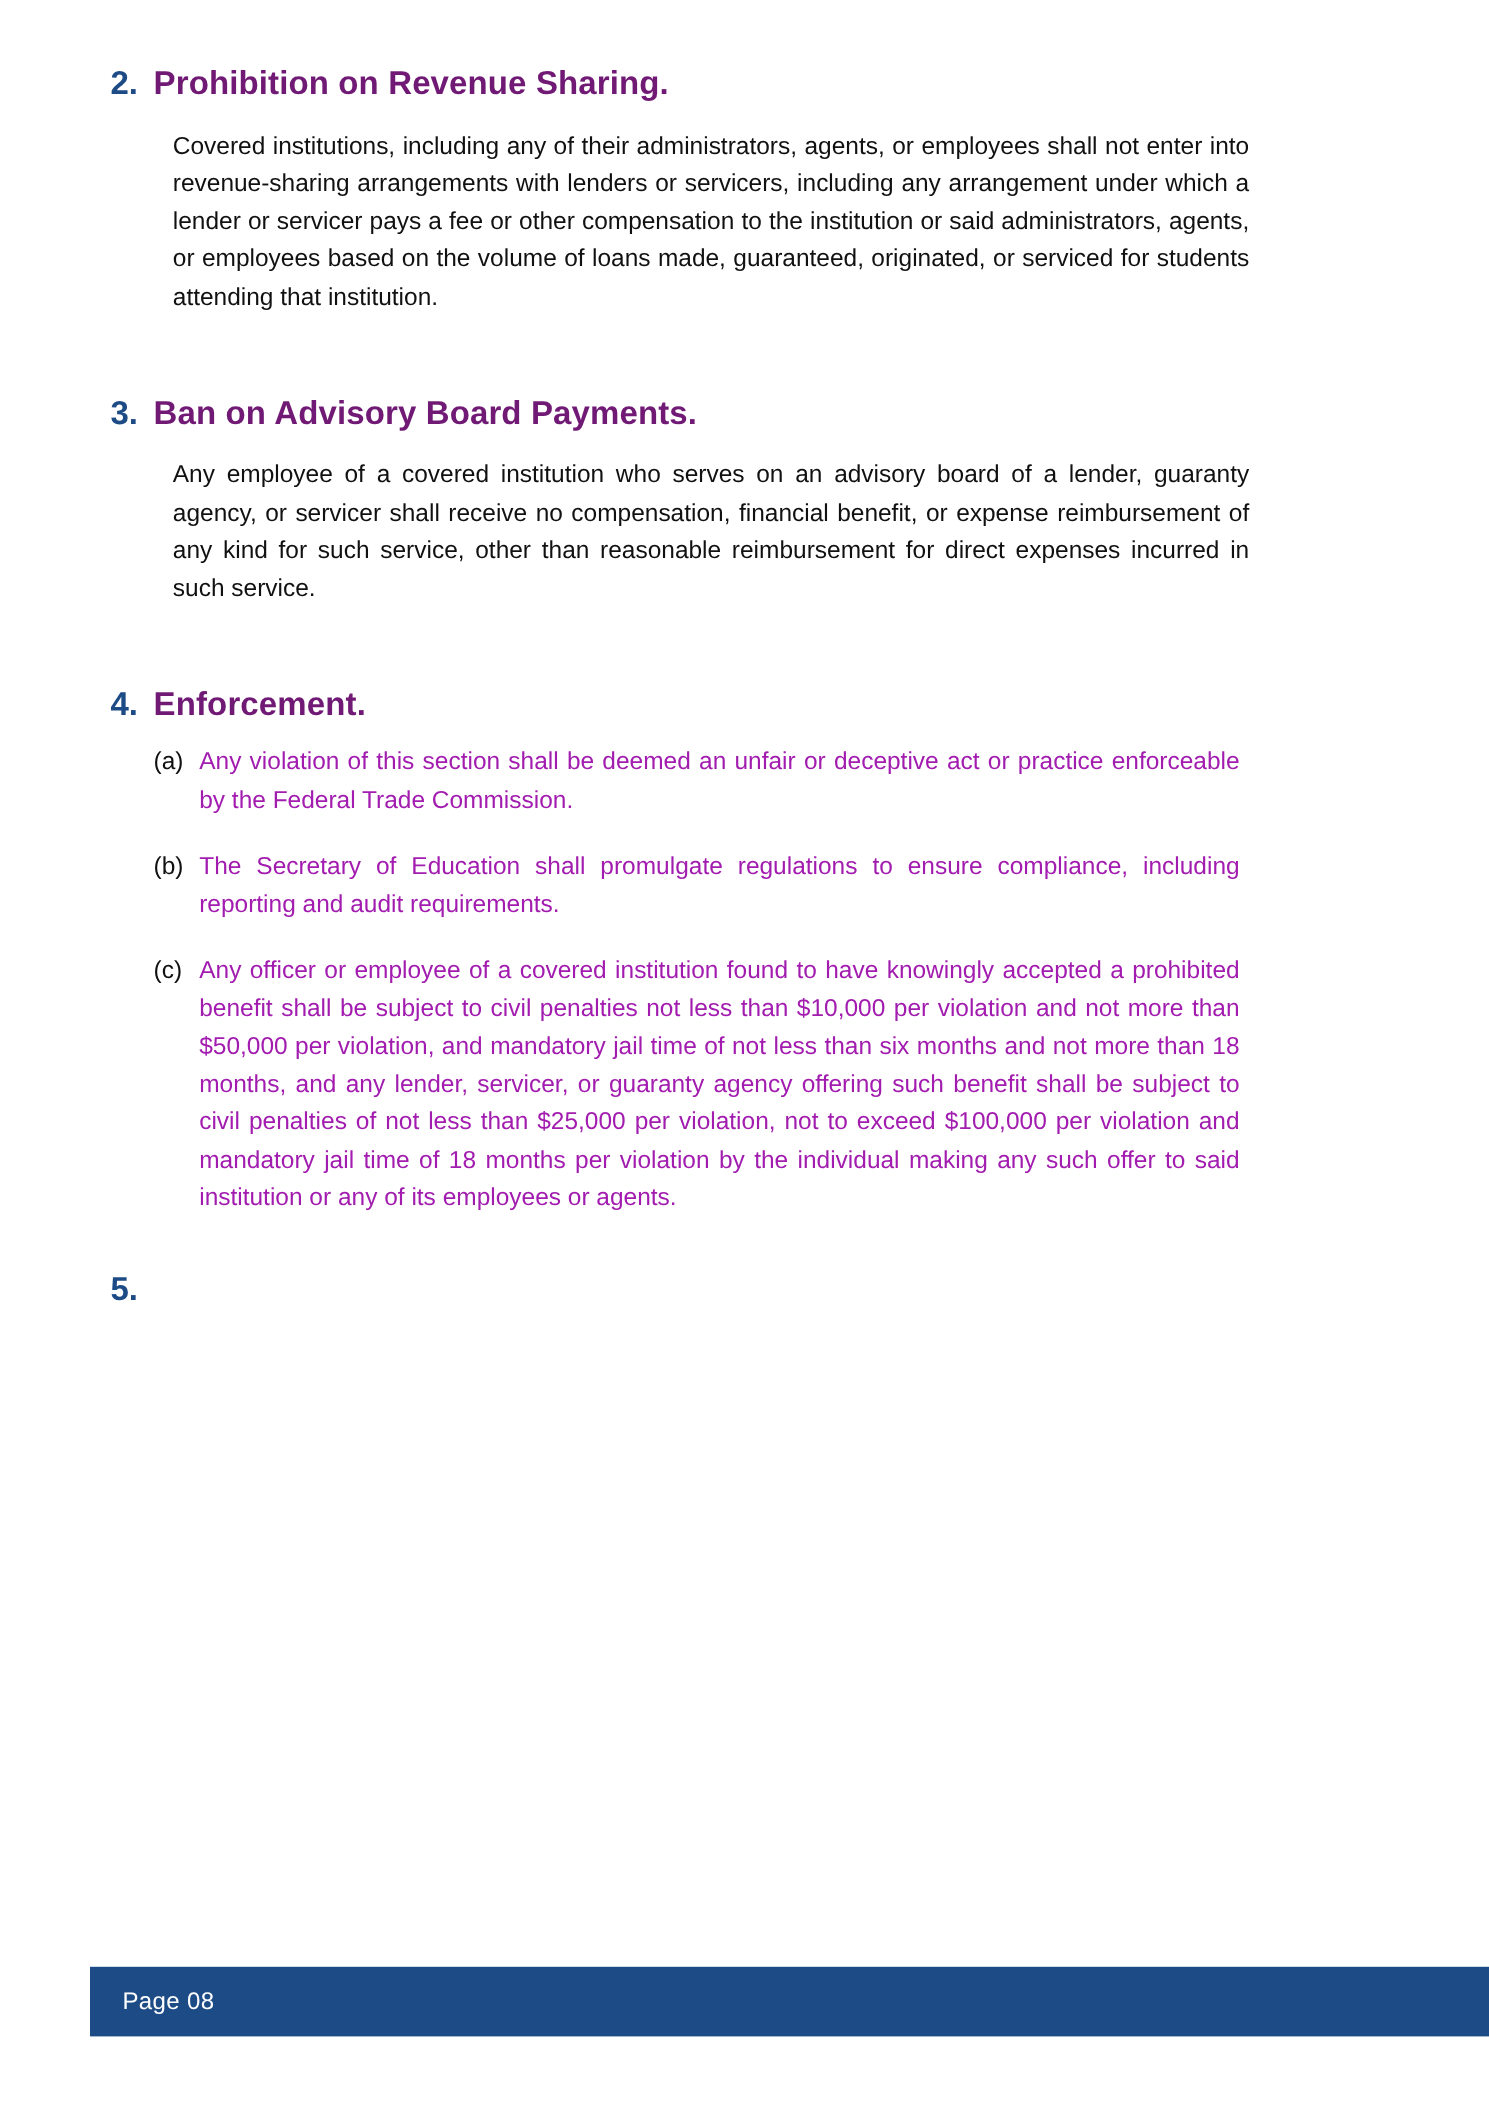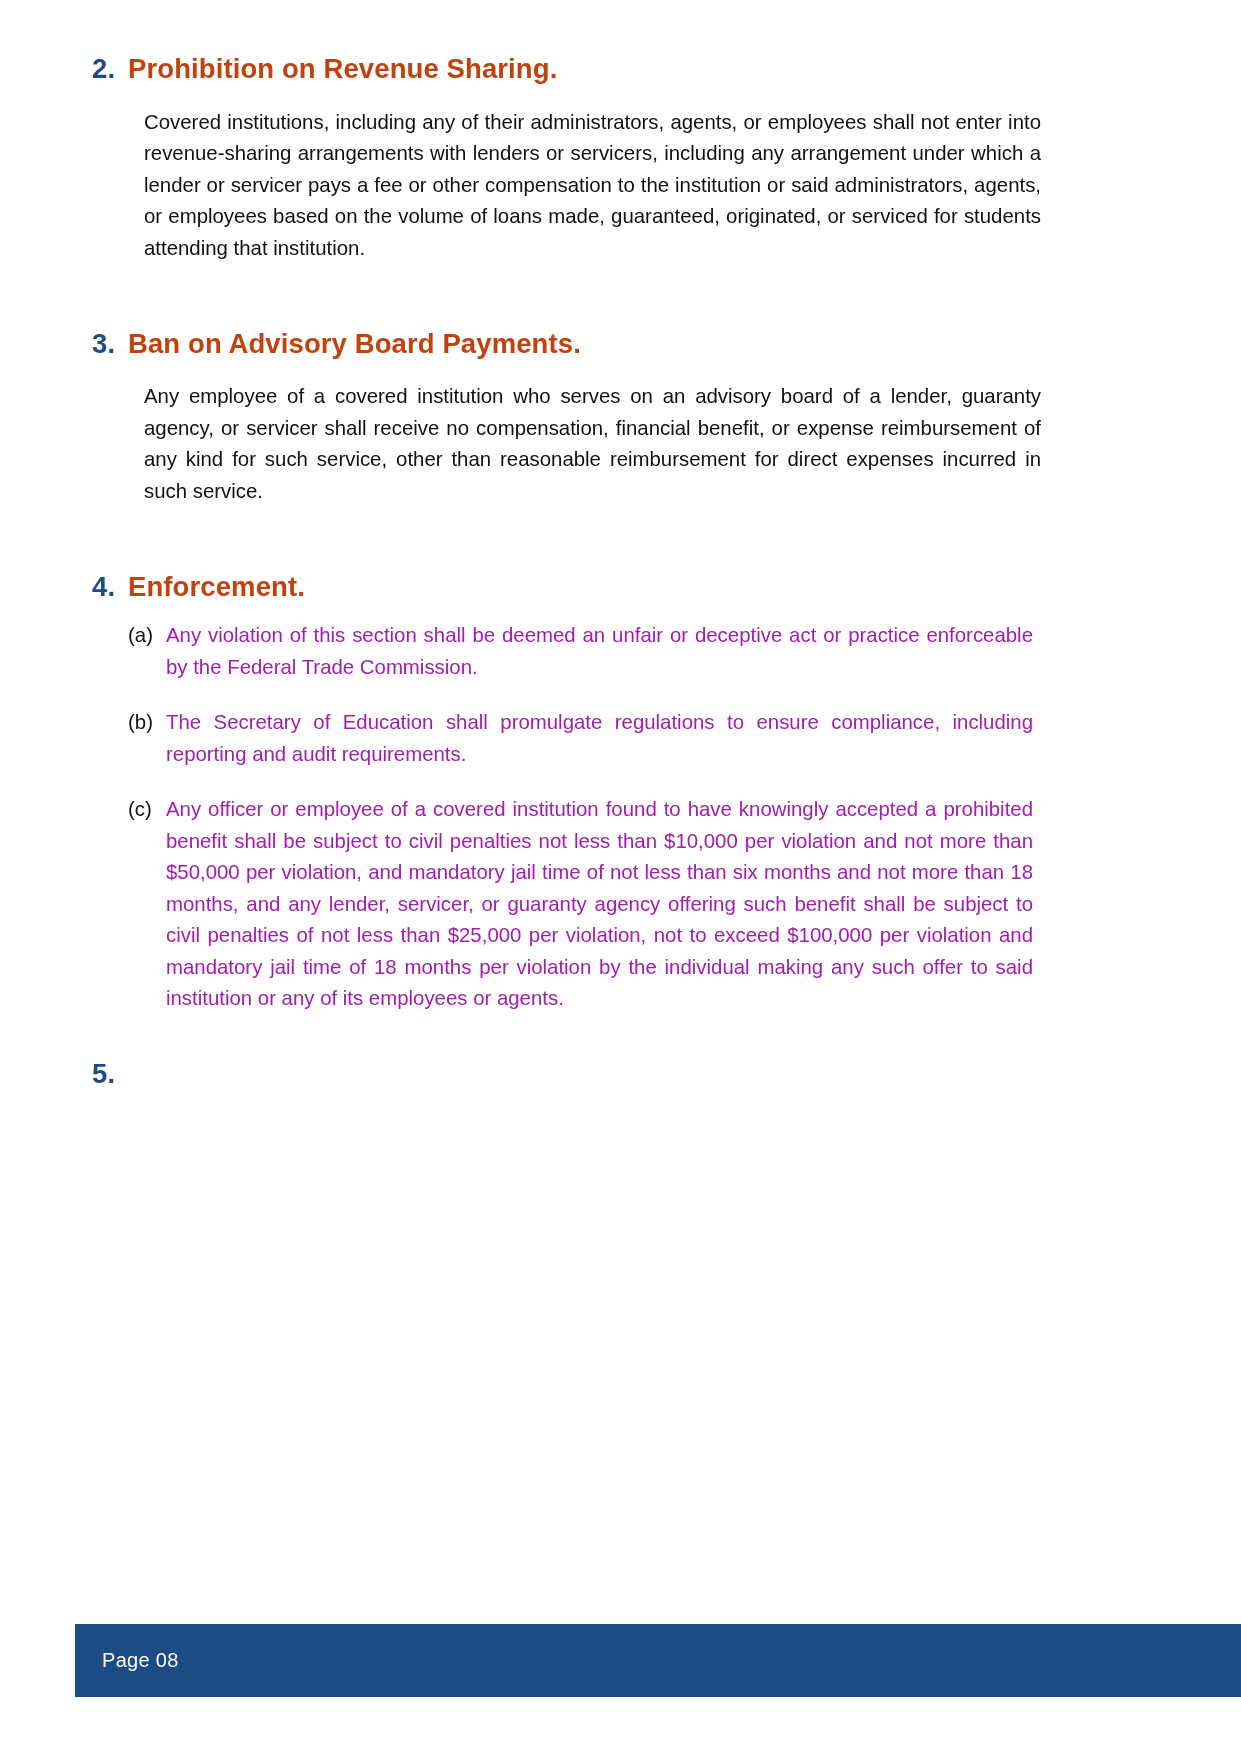--- a/index.html
+++ b/index.html
@@ -47,21 +47,21 @@
     line-height: 1.25;
     margin: 0 0 16px 0;
   }
   .section-number {
     width: 36px;
     flex: 0 0 36px;
     color: #1d4b86;
     font-weight: bold;
   }
   .section-title {
-    color: #c2410c;
+    color: #701a75;
     font-weight: bold;
   }
 
   .section-body {
     margin-left: 52px;
     color: #111111;
     font-size: 20.4px;
     line-height: 31.5px;
     text-align: justify;
     text-justify: inter-word;
@@ -99,21 +99,21 @@
   }
 
   .spacer-lg { height: 42px; }
 
   
   .footer-bar {
     position: absolute;
     left: 75px;
     right: 0;
     bottom: 57px;
-    height: 73px;
+    height: 58px;
     background: #1d4b86;
     display: flex;
     align-items: center;
   }
   .footer-page {
     color: #ffffff;
     font-size: 20px;
     letter-spacing: 0.3px;
     padding-left: 27px;
     font-family: "Liberation Sans", sans-serif;

